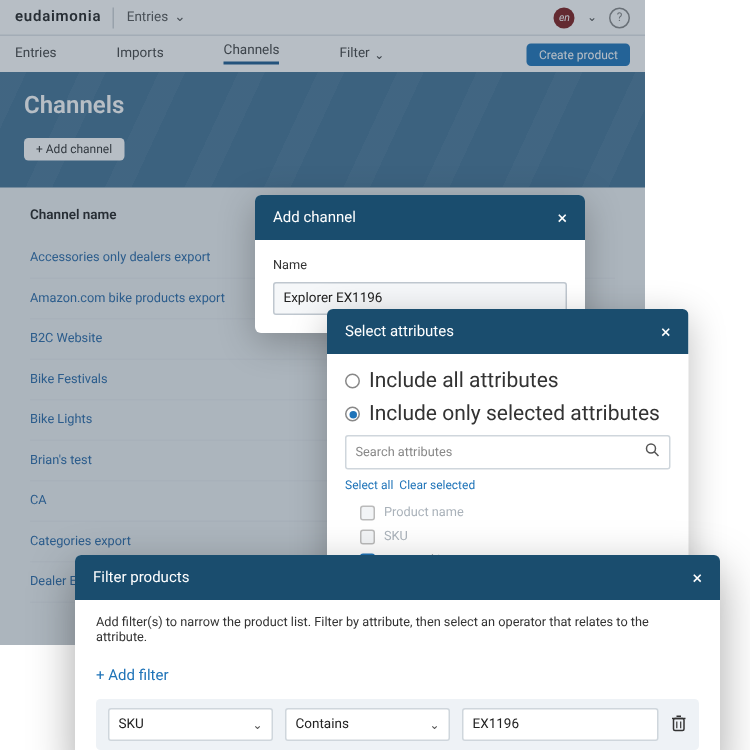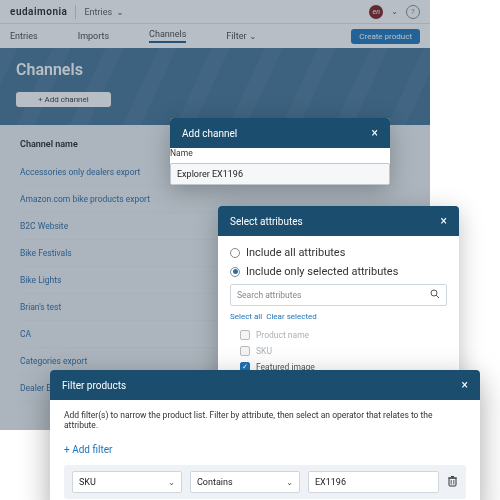--- a/index.html
+++ b/index.html
@@ -17,39 +17,39 @@
   .help-icon { width: 14px; height: 14px; border: 1px solid #888; border-radius: 50%; color: #888; font-size: 8px; display: flex; align-items: center; justify-content: center; }
 
   .navbar { height: 24px; background: #fff; display: flex; align-items: center; padding: 0 10px; font-size: 9px; color: #444; }
   .nav-item { margin-right: 40px; cursor: pointer; }
   .nav-item.active { border-bottom: 2px solid #1e5b8f; padding-bottom: 2px; }
   .nav-setup { display: flex; align-items: center; gap: 3px; }
   .btn-create { margin-left: auto; background: #1e73b8; color: #fff; font-size: 8px; padding: 3px 8px; border-radius: 3px; }
 
   .hero { background: #437294; background-image: repeating-linear-gradient(115deg, rgba(255,255,255,0.04) 0 16px, transparent 16px 48px); padding: 12px 16px 18px; }
   .hero h1 { color: #fff; font-size: 16px; font-weight: 600; margin-bottom: 8px; }
-  .btn-add-channel { background: #fff; color: #333; font-size: 8px; padding: 3px 22px; border-radius: 3px; display: inline-block; }
+  .btn-add-channel { background: #fff; color: #333; font-size: 8px; padding: 3px 8px; border-radius: 3px; display: inline-block; }
 
   .content { padding: 14px 20px; }
   .col-header { font-size: 9px; font-weight: 600; color: #222; margin-bottom: 10px; }
   .channel-row { font-size: 8.5px; color: #2a6aa8; padding: 8px 0; border-bottom: 1px solid #e8ecef; }
 
   
   .modal { position: absolute; background: #fff; border-radius: 4px; box-shadow: 0 6px 24px rgba(0,0,0,0.25); overflow: hidden; }
   .modal-head { background: #1a4d6e; color: #fff; font-size: 10px; padding: 8px 12px; display: flex; align-items: center; }
   .modal-head .close { margin-left: auto; font-size: 12px; cursor: pointer; }
 
-  .m-addchannel { top: 118px; left: 170px; width: 220px; }
-  .m-addchannel .body { }
+  .m-addchannel { top: 130px; left: 170px; width: 220px; }
+  .m-addchannel .body { padding: 12px; }
   .field-label { font-size: 8.5px; color: #333; margin-bottom: 4px; }
   .text-input { width: 100%; border: 1px solid #bfc7cf; background: #f5f7f9; font-size: 9px; padding: 5px 6px; border-radius: 2px; color: #222; }
 
   .m-attrs { top: 206px; left: 218px; width: 241px; }
   .m-attrs .body { padding: 10px 12px 4px; }
-  .radio-row { display: flex; align-items: center; gap: 6px; font-size: 11px; color: #333; margin-bottom: 6px; }
+  .radio-row { display: flex; align-items: center; gap: 6px; font-size: 14px; color: #333; margin-bottom: 6px; }
   .radio { width: 10px; height: 10px; border: 1px solid #888; border-radius: 50%; display: inline-flex; align-items: center; justify-content: center; }
   .radio.checked::after { content: ""; width: 5px; height: 5px; background: #1e73b8; border-radius: 50%; }
   .search-box { display: flex; align-items: center; border: 1px solid #cfd6dc; border-radius: 2px; padding: 4px 6px; margin: 6px 0; font-size: 8.5px; color: #888; }
   .search-box .mag { margin-left: auto; }
   .link-row { font-size: 8px; display: flex; gap: 4px; margin-bottom: 6px; }
   .link { color: #1e73b8; cursor: pointer; }
   .attr-row { display: flex; align-items: center; gap: 6px; font-size: 8.5px; color: #555; padding: 3px 0 3px 10px; text-align: right; }
   .cb { width: 10px; height: 10px; border: 1px solid #bbb; border-radius: 2px; background: #f2f4f6; display: inline-flex; align-items: center; justify-content: center; }
   .cb.on { background: #1e73b8; border-color: #1e73b8; }
   .cb.on::after { content: "✓"; color: #fff; font-size: 7px; line-height: 1; }

